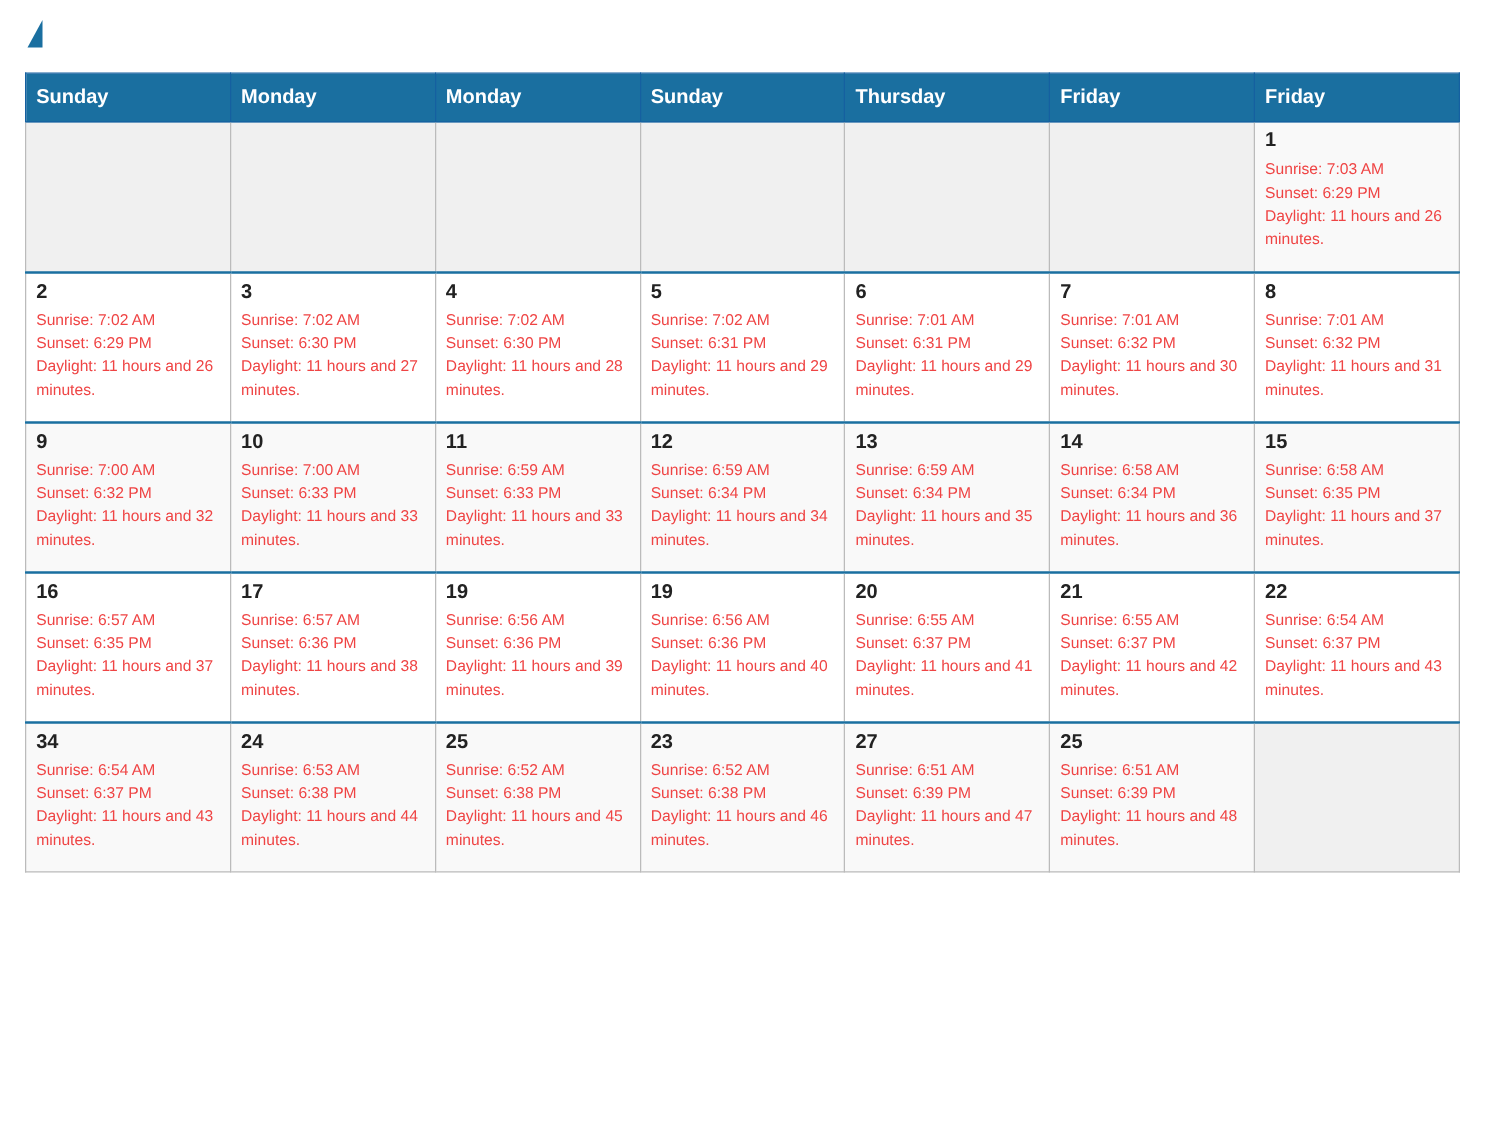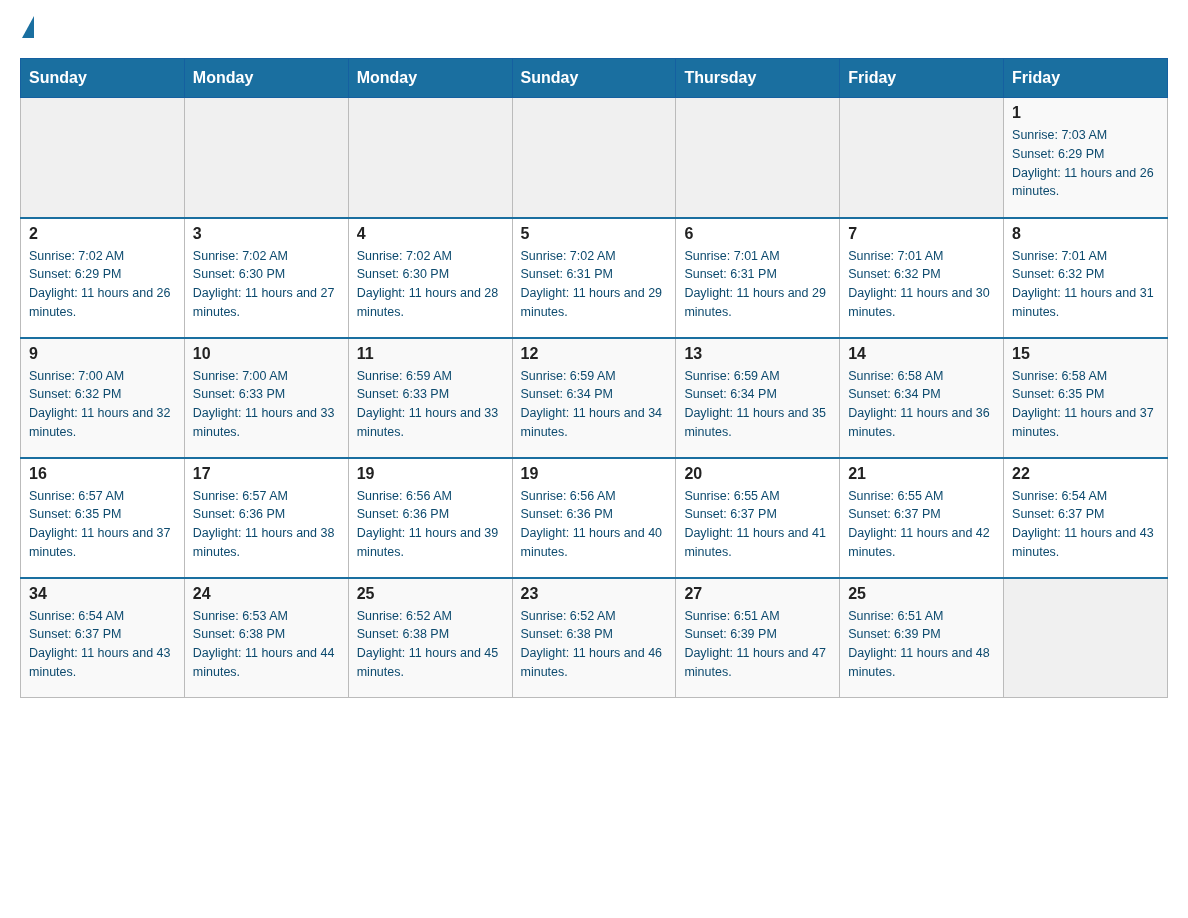--- a/index.html
+++ b/index.html
@@ -67,21 +67,21 @@
     }
     .day-number {
       font-size: 16px;
       font-weight: bold;
       color: #222;
       display: block;
       margin-bottom: 4px;
     }
     .day-info {
       font-size: 12.5px;
-      color: #0c4a6e;
+      color: #ef4444;
       line-height: 1.5;
     }
     .empty-cell {
       background: #f0f0f0 !important;
     }
     
     .logo-text-line1 {
       display: flex;
       align-items: center;
       gap: 0;

